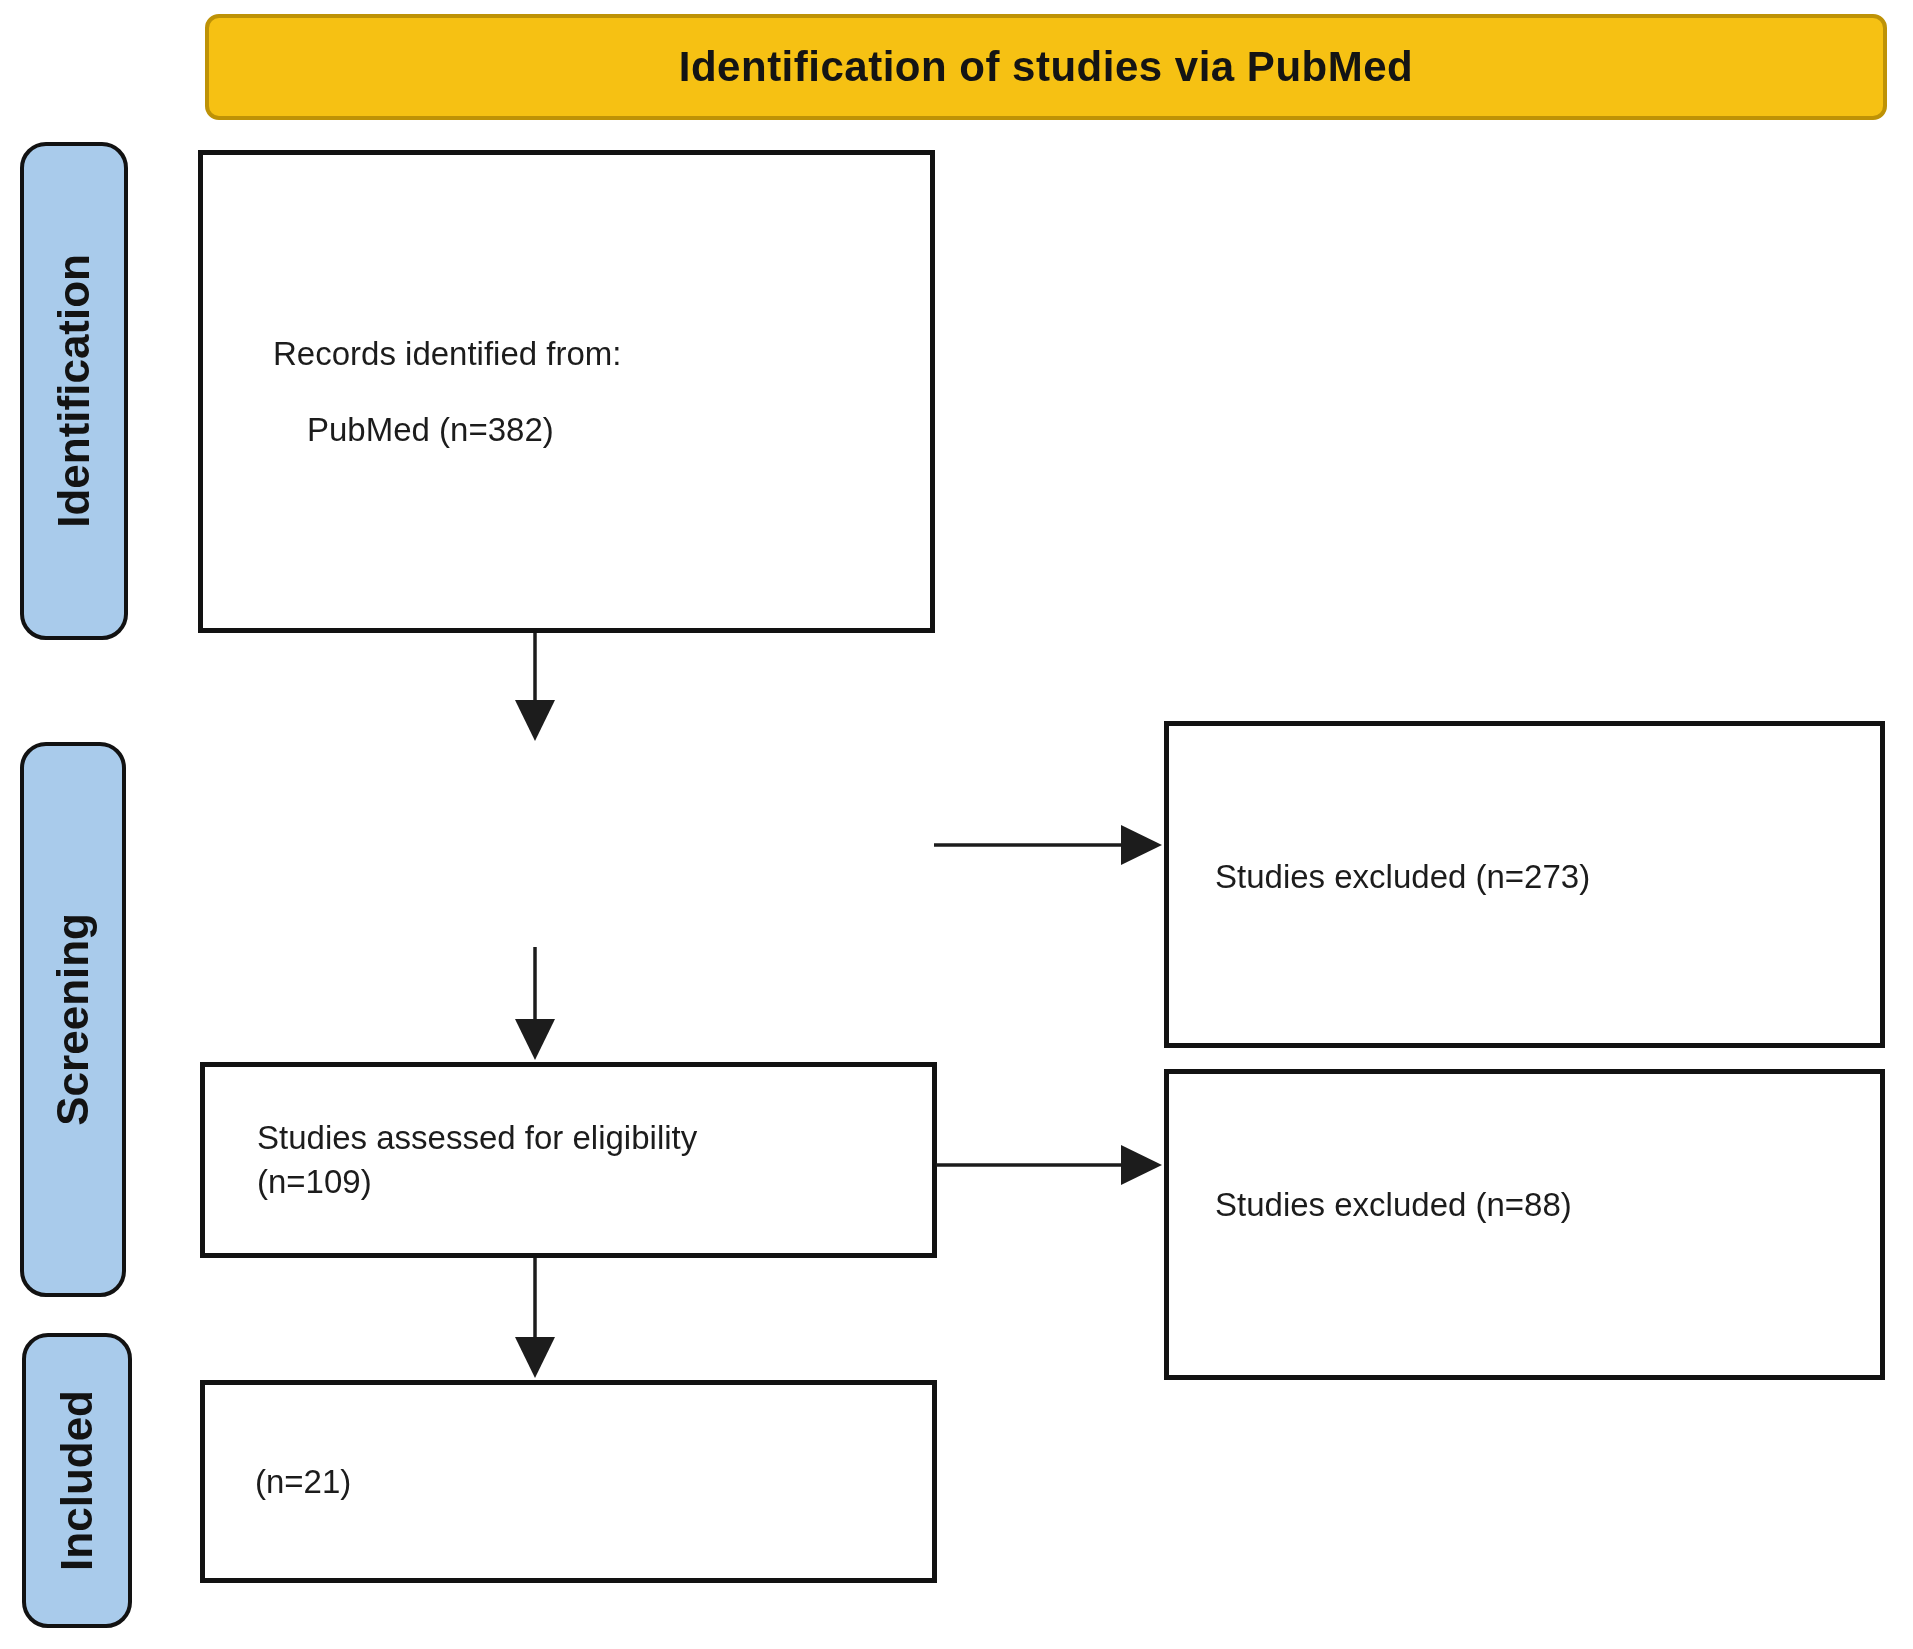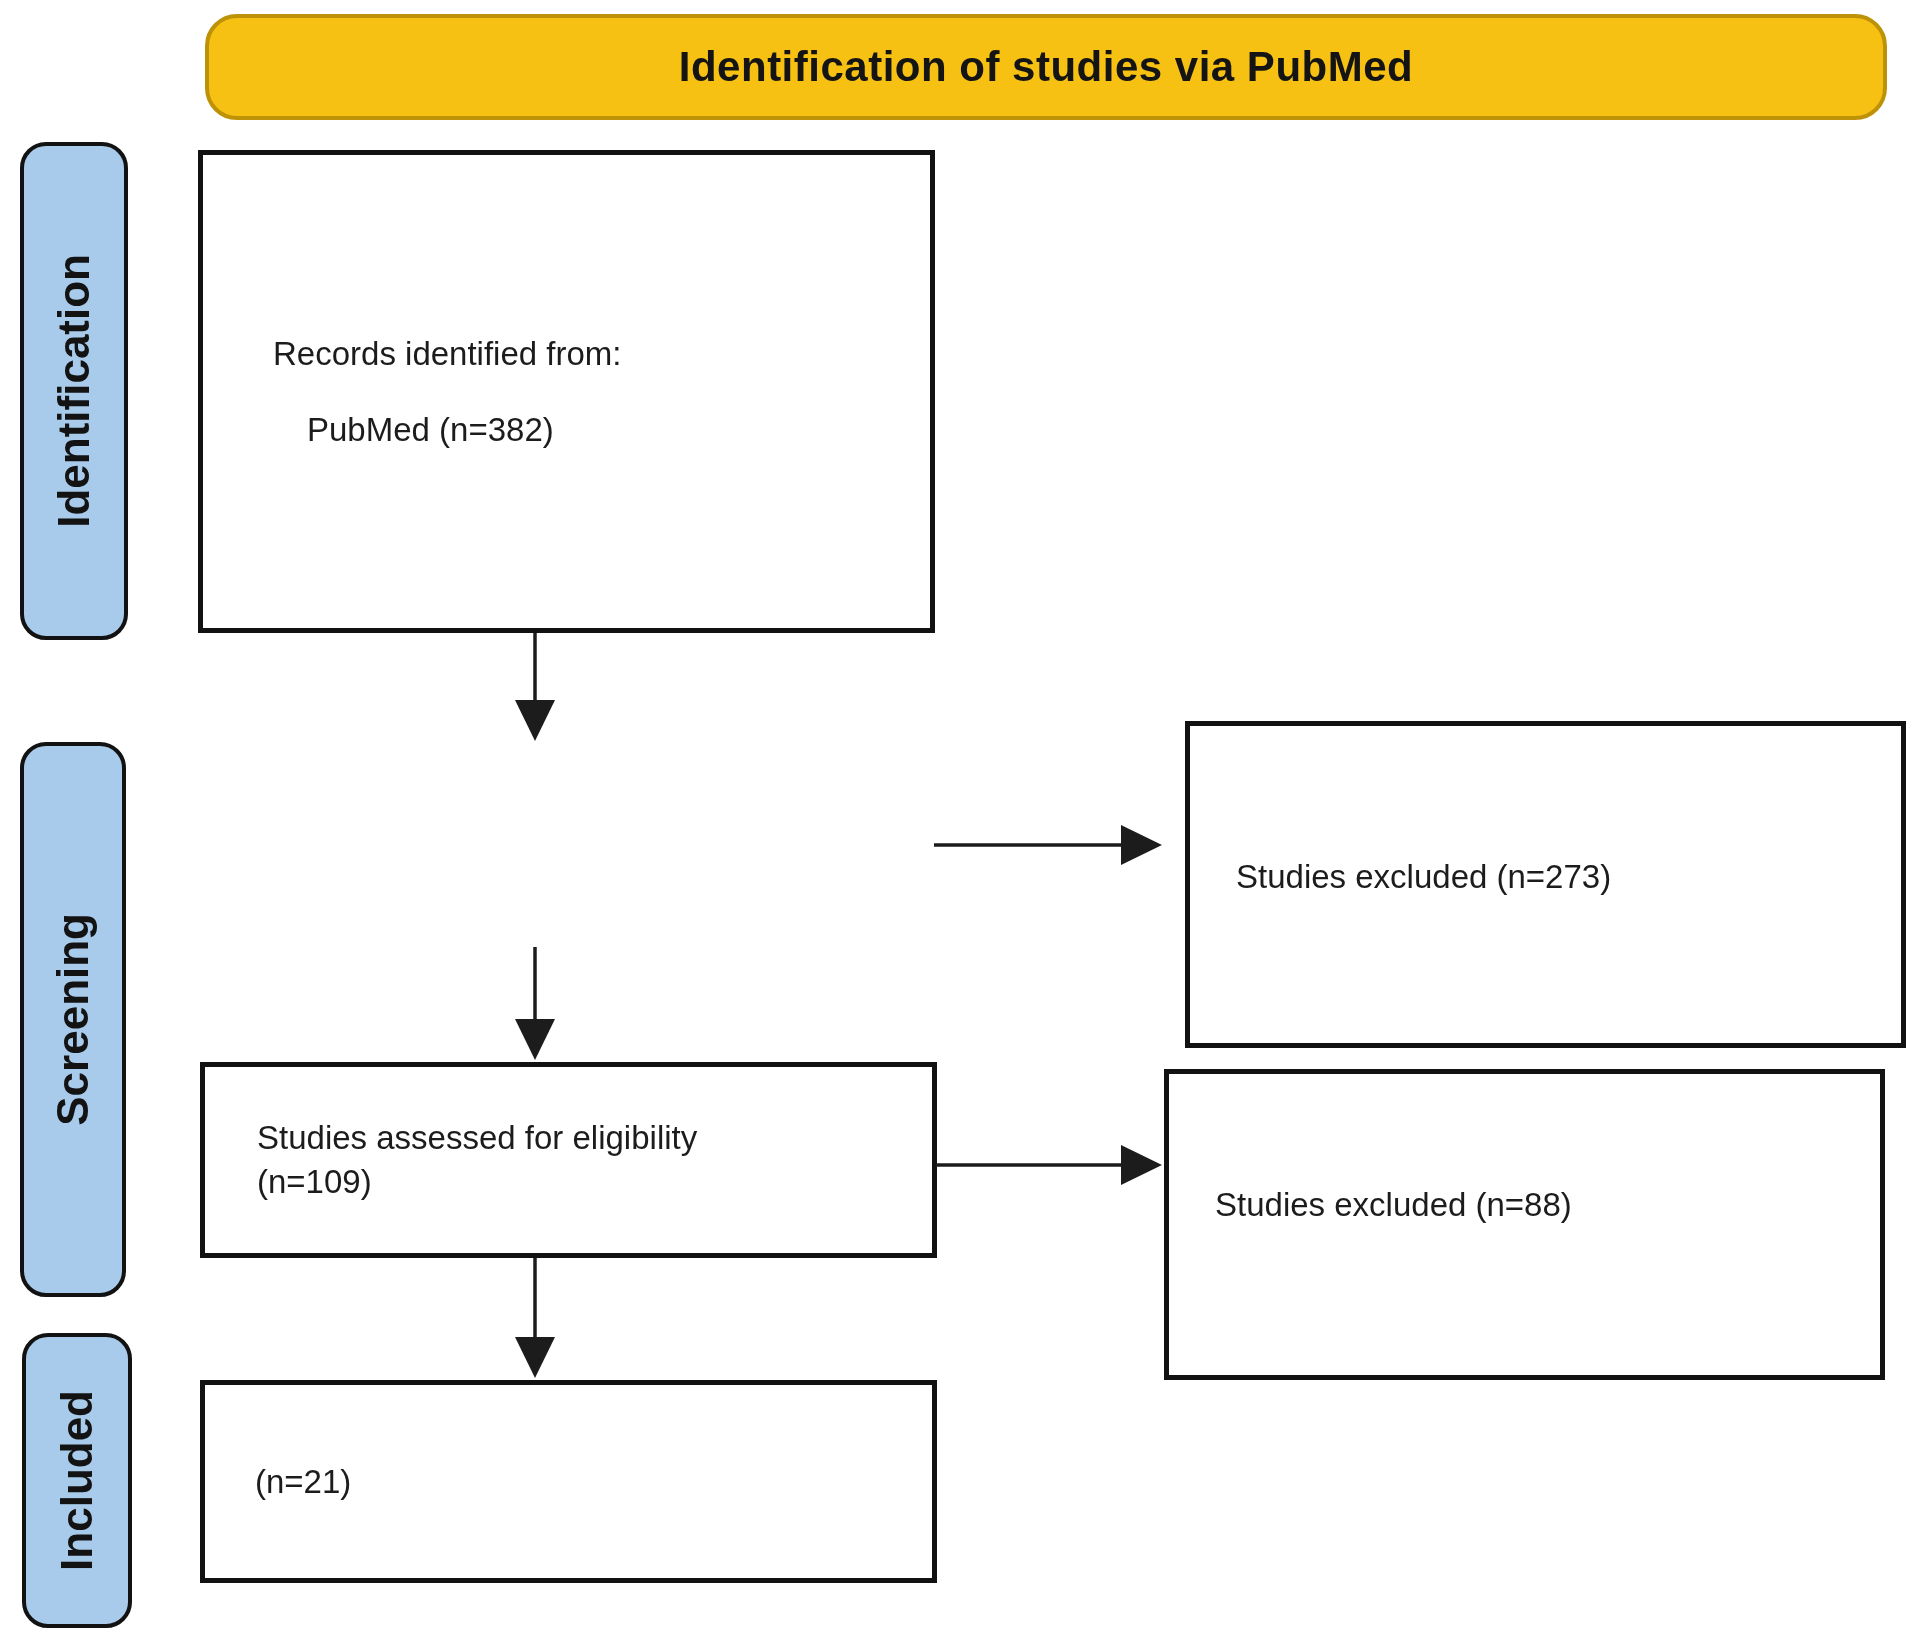--- a/index.html
+++ b/index.html
@@ -18,21 +18,21 @@
     position:relative;
     width:1913px;height:1649px;
     background:var(--canvas_bg);
     overflow:hidden;
   }
   
   .banner{
     position:absolute;left:205px;top:14px;width:1682px;height:106px;
     background:var(--banner_fill);
     border:4px solid var(--banner_border);
-    border-radius:32px;
+    border-radius:14px;
     display:flex;align-items:center;justify-content:center;
   }
   .banner-title{
     font-size:42px;font-weight:bold;color:#141414;letter-spacing:.5px;
   }
   
   .stage-label{
     position:absolute;
     background:var(--stage_fill);
     border:4px solid var(--ink);
@@ -54,21 +54,21 @@
     background:#ffffff;
     border:5px solid var(--ink);
     display:flex;flex-direction:column;justify-content:center;
     font-size:33px;line-height:44px;color:var(--text_ink);
   }
   .box-records{left:198px;top:150px;width:737px;height:483px;padding-left:70px;gap:12px;}
   .box-records .line2{padding-left:34px;margin-top:20px;}
   .box-screened{left:198px;top:743px;width:737px;height:204px;padding-left:46px;}
   .box-assessed{left:200px;top:1062px;width:737px;height:196px;padding-left:52px;}
   .box-included{left:200px;top:1380px;width:737px;height:203px;padding-left:50px;}
-  .box-excluded-1{left:1164px;top:721px;width:721px;height:327px;padding-left:46px;padding-bottom:16px;margin-left:21px;}
+  .box-excluded-1{left:1164px;top:721px;width:721px;height:327px;padding-left:46px;padding-bottom:16px;}
   .box-excluded-2{left:1164px;top:1069px;width:721px;height:311px;padding-left:46px;padding-bottom:40px;}
   
   .arrows{position:absolute;left:0;top:0;width:1913px;height:1649px;pointer-events:none;}
   .arrow-shaft{stroke:var(--arrow);stroke-width:3.5px;}
   .arrow-head{fill:var(--arrow);stroke:none;}
 </style>
 </head>
 <body>
 
 <div class="stage">

